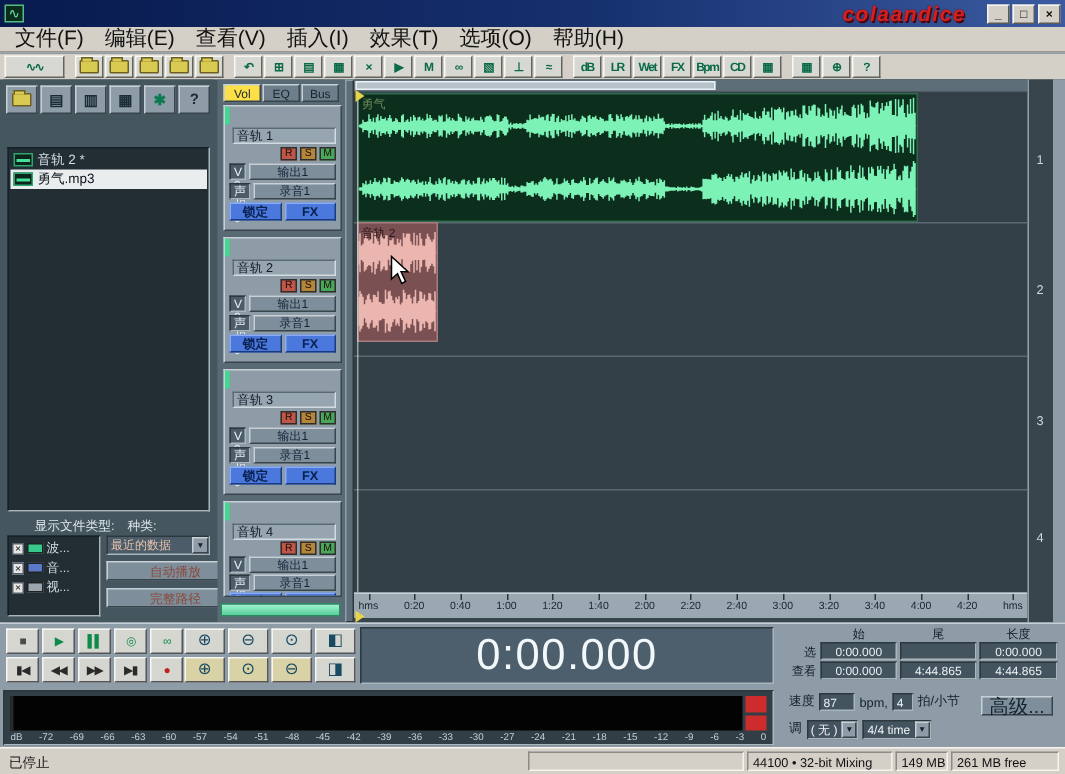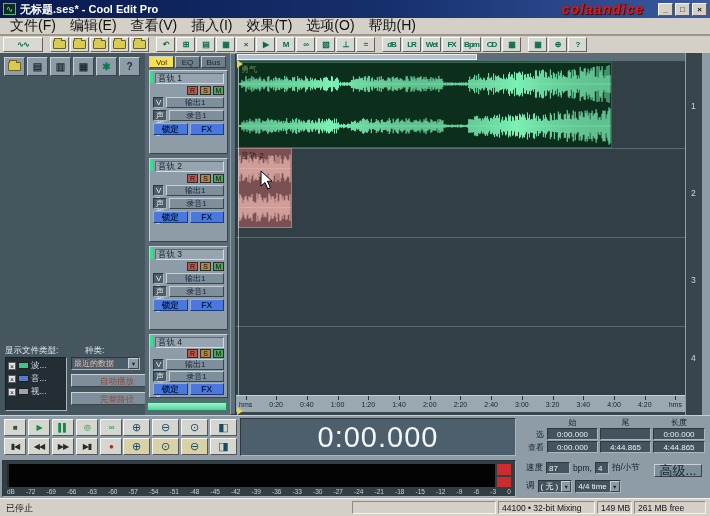--- a/index.html
+++ b/index.html
@@ -45,21 +45,21 @@
 .ft-check{width:8px;height:8px;background:#e6e6e4;color:#111;font-size:7px;line-height:7px;text-align:center;border:1px solid #55606a;flex:0 0 auto}
 .ft-ico{width:11px;height:7px;border:1px solid #222;flex:0 0 auto}
 .fp-dd{position:absolute;left:66px;top:12px;width:69px;height:13px;display:flex;align-items:center;background:#4c5c68;border:1px solid;border-color:#2c383e #aab6bc #aab6bc #2c383e;color:#e5c2ae;font-size:8px;padding-left:2px}
 .dd-btn{margin-left:auto;width:11px;height:11px;background:#8e9ca7;font-size:5.5px;text-align:center;line-height:10px;color:#222;border:1px solid;border-color:#c6d0d6 #39454c #39454c #c6d0d6}
 .fp-btn{position:absolute;left:66px;width:92px;height:13px;background:#7e8e9a;color:#8a4a3c;font-size:8.5px;text-align:center;line-height:12px;border:1px solid;border-color:#c6d0d6 #39454c #39454c #c6d0d6}
 
 .track-col{position:absolute;left:145px;top:0;width:85px;height:362px;background:#5a6a74}
 .vtabs{display:flex;gap:1px;margin:3px 2px 2px 4px}
 .vtab{width:25px;height:12px;font-size:8px;text-align:center;line-height:11px;background:#6e7e8a;color:#18262e;border:1px solid;border-color:#c6d0d6 #39454c #39454c #c6d0d6}
 .vtab.act{background:#fde047}
-.trk-panel{position:relative;height:84px;margin:0 2px 4px 4px;background:#8e9ca7;border:1px solid;border-color:#c6d0d6 #39454c #39454c #c6d0d6;padding:2px 3px;overflow:hidden}
+.trk-panel{position:relative;height:84px;margin:0 2px 4px 4px;background:#8e9ca7;border:1px solid;border-color:#c6d0d6 #39454c #39454c #c6d0d6;padding:14px 3px;overflow:hidden}
 .trk-panel.short{height:64px}
 .trk-panel.short .trk-title,.trk-panel.short .rsm-row,.trk-panel.short .trk-row{margin-bottom:1px}
 .trk-tab{position:absolute;left:0;top:0;width:3px;height:12px;background:#3fd98f}
 .trk-title{height:11px;font-size:8.5px;color:#101c24;background:#97a5b0;border:1px solid;border-color:#5a6a72 #d2dce0 #d2dce0 #5a6a72;padding:0 2px;line-height:9px;margin:0 0 2px 2px}
 .rsm-row{display:flex;justify-content:flex-end;gap:2px;margin-bottom:2px}
 .rsm{width:11px;height:9px;font-size:7px;line-height:8px;text-align:center;color:#1c0e08;border:1px solid #2e2e2e}
 .rsm.r{background:#c05648}.rsm.s{background:#b3863a}.rsm.m{background:#49a75b}
 .trk-row{display:flex;gap:2px;margin-bottom:2px}
 .trk-field{flex:1;height:11px;background:#4c5c68;color:#e9f1f5;font-size:8px;line-height:9px;padding:0 2px;border:1px solid;border-color:#2c383e #aab6bc #aab6bc #2c383e}
 .trk-btn{width:60px;height:11px;background:#7e8e9a;color:#142438;font-size:8px;line-height:9px;text-align:center;border:1px solid;border-color:#c6d0d6 #39454c #39454c #c6d0d6}
@@ -121,21 +121,20 @@
 .statusbar{position:absolute;left:0;top:498px;width:710px;height:18px;background:#d4d0c8;border-top:1px solid #f6f4f0;font-size:9px;color:#111}
 .sb-state{position:absolute;left:6px;top:3px}
 .sb-cell{position:absolute;top:2px;height:13px;border:1px solid;border-color:#8a8a86 #f6f4f0 #f6f4f0 #8a8a86;padding:1px 3px;font-size:8.5px;white-space:nowrap}
 .cursor-svg{position:absolute;z-index:6}
 </style>
 </head>
 <body>
 
 <div class="titlebar">
   <span class="app-icon">∿</span>
-  <span class="title">无标题.ses* - Cool Edit Pro</span>
   <span class="brand">colaandice</span>
   <span class="winbtns">
     <span class="winbtn">_</span>
     <span class="winbtn">□</span>
     <span class="winbtn">×</span>
   </span>
 </div>
 
 <div class="menubar" id="menubar">
     <span class="menu-item">文件(F)</span>
@@ -256,22 +255,32 @@
         <button class="fp-tbtn">
           <span class="fp-glyph">▦</span>
         </button>
         <button class="fp-tbtn">
           <span class="fp-glyph grn">✱</span>
         </button>
         <button class="fp-tbtn">
           <span class="fp-glyph">?</span>
         </button>
       </div>
+    <div class="fp-list" id="fplist">
+        <div class="file-item">
+          <span class="wave-ico"></span>
+          <span>音轨 2 *</span>
+        </div>
+        <div class="file-item sel">
+          <span class="wave-ico"></span>
+          <span>勇气.mp3</span>
+        </div>
+      </div>
     <div class="fp-filter">
-      <span class="fp-lbl" style="left:0">显示文件类型:</span>
+      <span class="fp-lbl" style="left:18px">显示文件类型:</span>
       <span class="fp-lbl" style="left:80px">种类:</span>
       <div class="ft-box" id="ftbox">
           <div class="ft-row">
             <span class="ft-check">×</span>
             <span class="ft-ico" style="background: rgb(53, 201, 138);"></span>
             <span>波...</span>
           </div>
           <div class="ft-row">
             <span class="ft-check">×</span>
             <span class="ft-ico" style="background: rgb(90, 122, 200);"></span>

